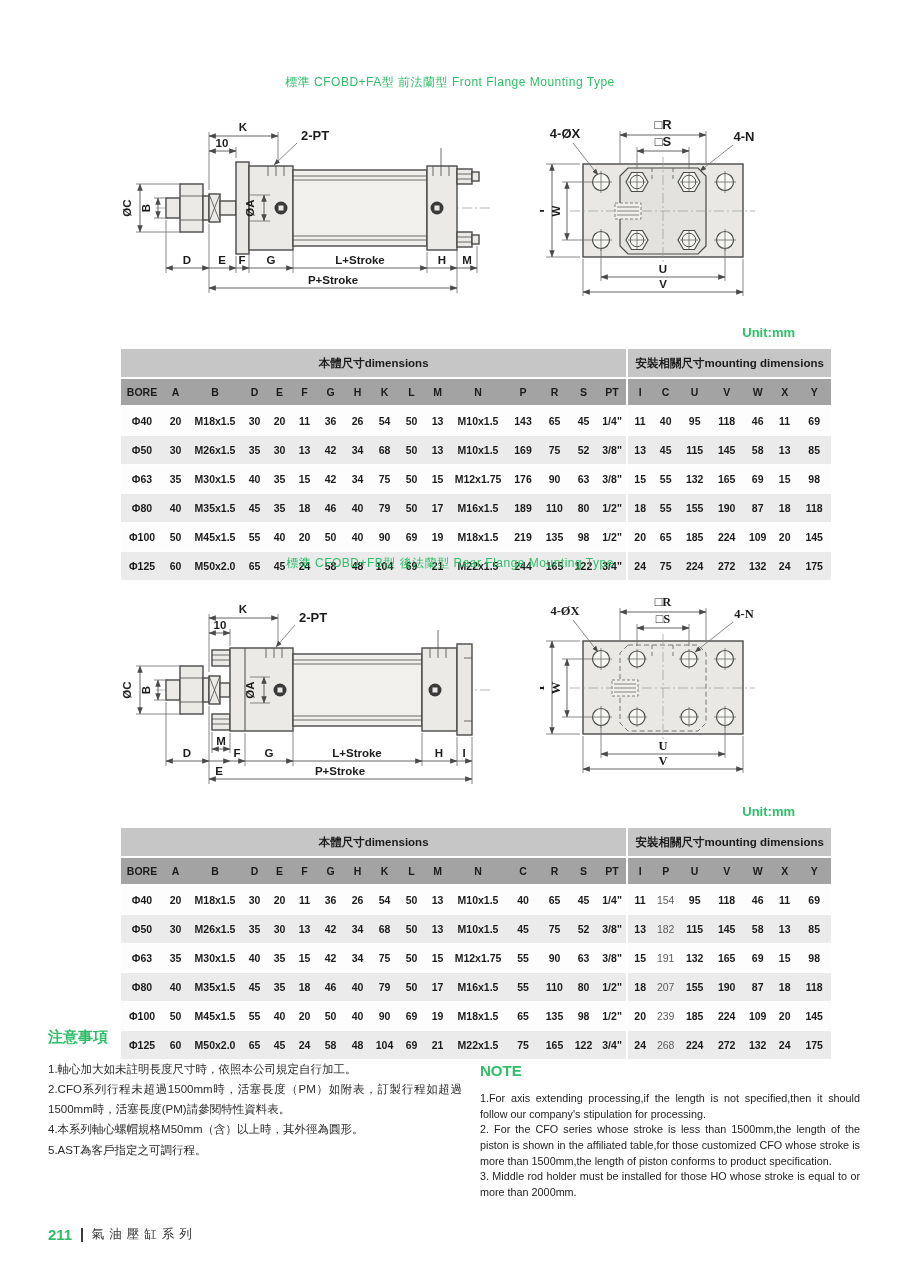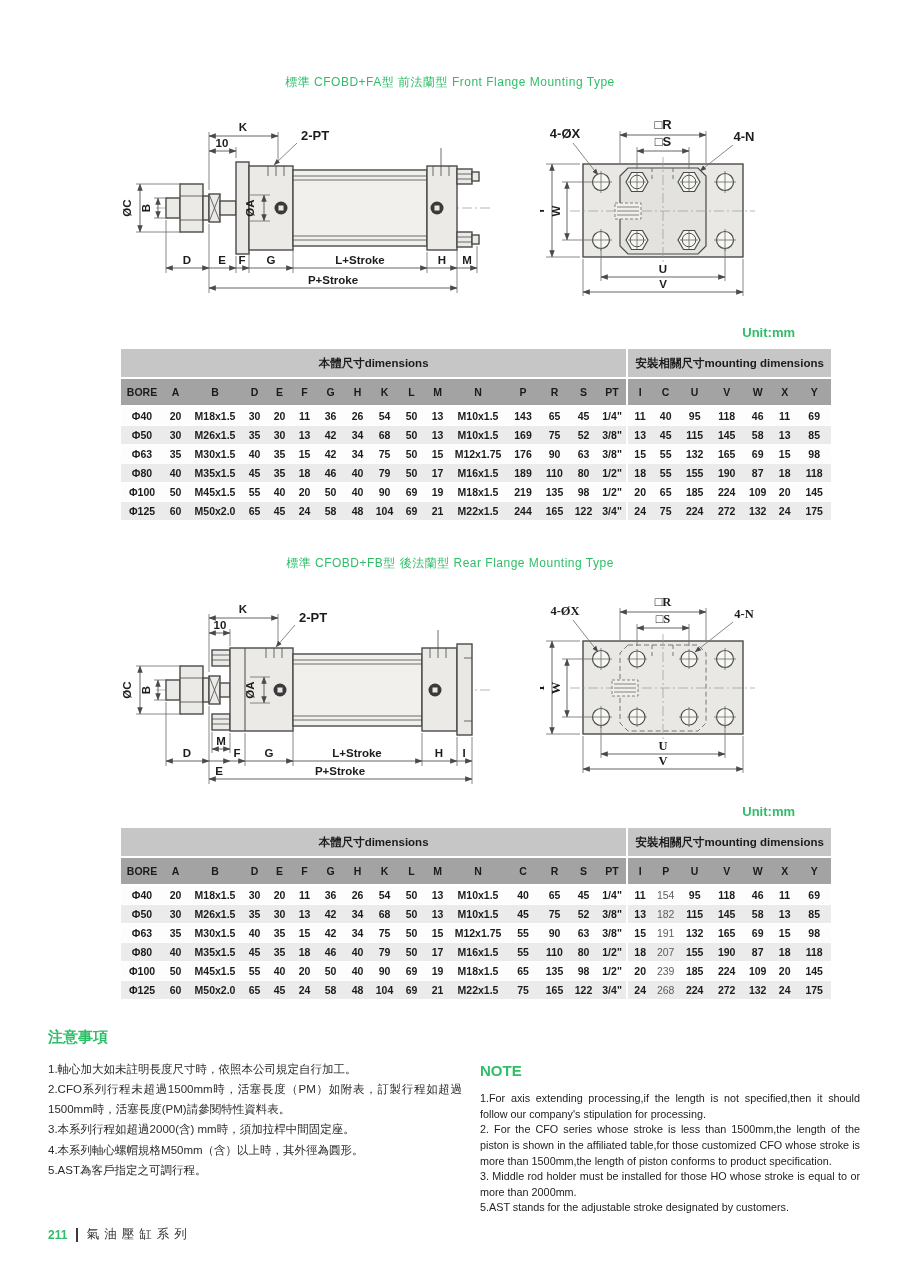--- a/index.html
+++ b/index.html
@@ -8,21 +8,21 @@
   .sec-title{position:absolute;width:900px;text-align:center;font-size:12px;
         color:#2fbe68;letter-spacing:.5px;}
   .unit-label{position:absolute;left:85px;width:710px;text-align:right;font-size:13px;
         font-weight:700;color:#2fbe68;}
   .tbl-wrap{position:absolute;left:85px;width:710px;}
   .dim-table{border-collapse:collapse;table-layout:fixed;width:710px;margin-left:36px;}
   .dim-table th,.dim-table td{text-align:center;vertical-align:middle;padding:0;overflow:hidden;white-space:nowrap;}
   .dim-table .group-row th{height:28px;background:#c6c6c6;font-size:11.5px;font-weight:700;border-bottom:2px solid #fff;}
   .dim-table .group-row th.first{border-right:2.5px solid #fff;}
   .dim-table .cols-row th{height:26px;background:#a3a3a3;font-size:10.5px;font-weight:700;border-bottom:2px solid #fff;}
-  .dim-table tbody tr{height:19px;}
+  .dim-table tbody tr{height:29px;}
   .dim-table tbody td{font-size:10.5px;font-weight:700;border-bottom:1.5px solid #fff;}
   .dim-table tbody tr:nth-child(even){background:#ebebeb;}
   .dim-table tbody tr:nth-child(odd){background:#fdfdfd;}
   .dim-table td:nth-child(16),.dim-table .cols-row th:nth-child(16){border-right:2.5px solid #fff;}
   #table-fb tbody td:nth-child(18){color:#5c5c5c;font-weight:400;}
   .draw{position:absolute;}
   
   .part{fill:#eceae6;stroke:#4a4a4a;stroke-width:1.4;}
   .part2{fill:#f1f0ed;stroke:#4a4a4a;stroke-width:1.4;}
   .plate{fill:#e9e8e4;stroke:#4a4a4a;stroke-width:1.4;}
@@ -40,21 +40,21 @@
   .screw{fill:#3a3a3a;}
   .screwc{fill:#e9e9e7;}
   
   .notes-cn{position:absolute;left:48px;top:1028px;width:414px;}
   .notes-en{position:absolute;left:480px;top:1016px;width:380px;margin-top:46px;}
   .note-head{font-size:15px;font-weight:700;color:#2fbe68;margin-bottom:12px;}
   .notes-cn .note-line{font-size:11.5px;line-height:1.75;color:#2a2a2a;text-align:justify;}
   .notes-en .note-line{font-size:10.8px;line-height:1.45;color:#222;text-align:justify;}
   
   .footer{position:absolute;left:48px;top:1226px;display:flex;align-items:center;}
-  .footer .pageno{color:#2fbe68;font-weight:700;font-size:12px;}
+  .footer .pageno{color:#2fbe68;font-weight:700;font-size:15px;}
   .footer .fdiv{display:inline-block;width:1.5px;height:14px;background:#3a3a3a;margin:0 9px;}
   .footer .series{font-size:12.5px;color:#333;letter-spacing:5px;font-weight:500;}
 </style>
 </head>
 <body>
 
 <div class="page">
 
   <svg width="0" height="0" style="position:absolute">
     <defs>
@@ -822,32 +822,30 @@
           </tr>
         </tbody>
       </table>
   </div>
 
   <div class="notes-cn">
     <div class="note-head">注意事項</div>
     <div>
         <div class="note-line">1.軸心加大如未註明長度尺寸時，依照本公司規定自行加工。</div>
         <div class="note-line">2.CFO系列行程未超過1500mm時，活塞長度（PM）如附表，訂製行程如超過1500mm時，活塞長度(PM)請參閱特性資料表。</div>
-        <div class="note-line">3.本系列行程如超過2000(含) mm時，須加拉桿中間固定座。</div>
         <div class="note-line">4.本系列軸心螺帽規格M50mm（含）以上時，其外徑為圓形。</div>
         <div class="note-line">5.AST為客戶指定之可調行程。</div>
       </div>
   </div>
   <div class="notes-en">
     <div class="note-head">NOTE</div>
     <div>
         <div class="note-line">1.For axis extending processing,if the length is not specified,then it should follow our company's stipulation for processing.</div>
         <div class="note-line">2. For the CFO series whose stroke is less than 1500mm,the length of the piston is shown in the affiliated table,for those customized  CFO whose stroke is more than 1500mm,the length of piston conforms to product specification.</div>
         <div class="note-line">3.  Middle rod holder must be installed for those HO whose stroke is equal to or more than 2000mm.</div>
-        <div class="note-line">5.AST stands for the adjustable stroke designated by customers.</div>
       </div>
   </div>
 
   <div class="footer">
     <span class="pageno">211</span>
     <span class="fdiv"></span>
     <span class="series">氣油壓缸系列</span>
   </div>
 
 </div>

